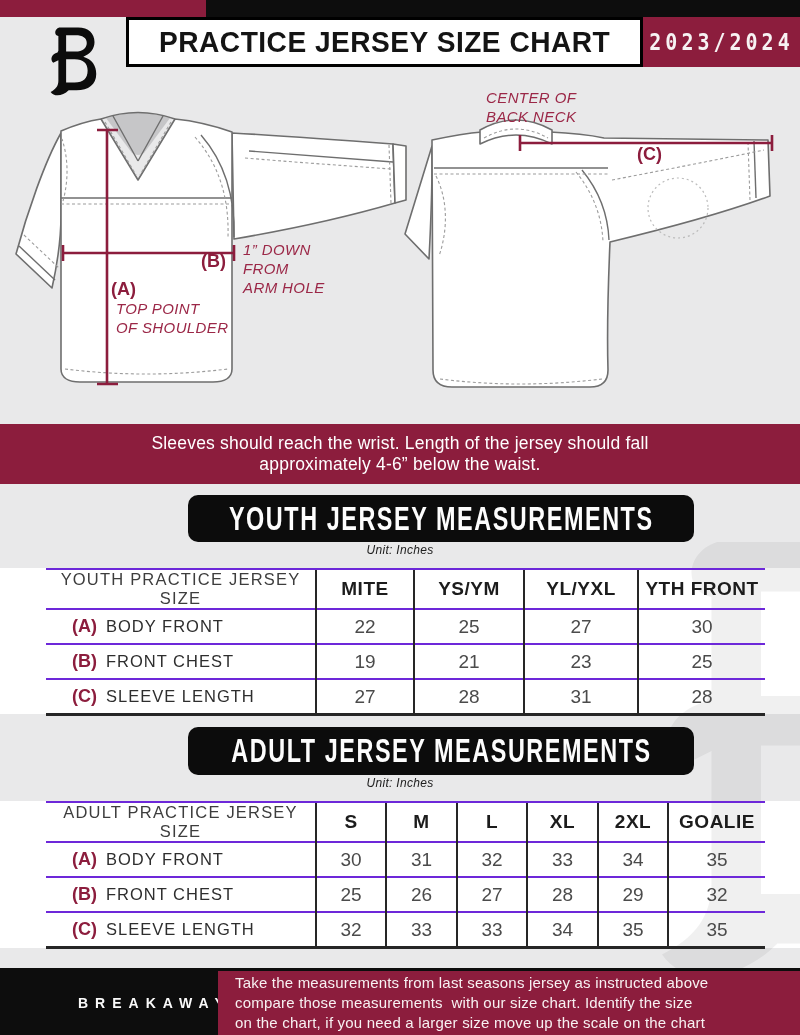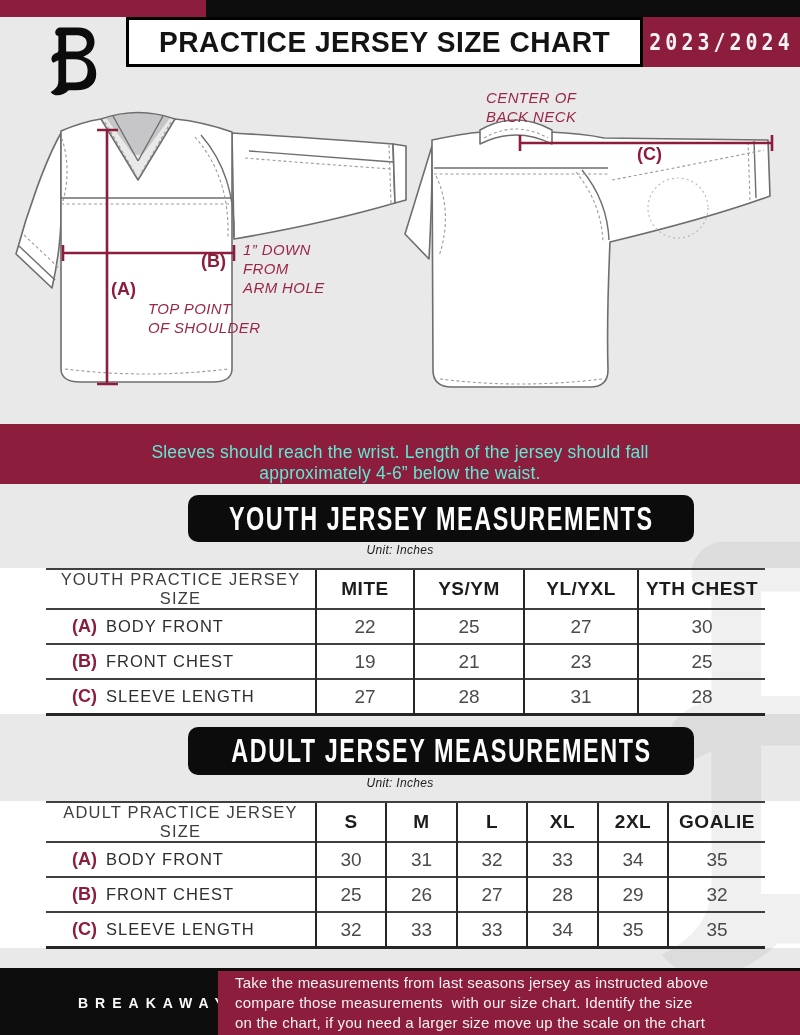--- a/index.html
+++ b/index.html
@@ -26,22 +26,22 @@
   
   .jersey-svg{position:absolute;z-index:2;}
   #front-jersey{left:5px;top:103px;}
   #back-jersey{left:398px;top:88px;}
   .diag-letter{position:absolute;z-index:4;font-size:18px;font-weight:700;color:#8c1d3d;}
   .diag-note{position:absolute;z-index:4;font-size:15px;font-style:italic;font-weight:500;
     color:#9b2747;line-height:19px;letter-spacing:.4px;white-space:nowrap;}
   
   .notice{
     position:absolute;left:0;top:424px;width:800px;height:60px;background:#8c1d3d;
-    display:flex;flex-direction:column;align-items:center;justify-content:flex-end;z-index:2;
-    color:#5eead4;font-size:17.5px;line-height:21px;letter-spacing:.2px;
+    display:flex;flex-direction:column;align-items:center;justify-content:center;z-index:2;
+    color:#ffffff;font-size:17.5px;line-height:21px;letter-spacing:.2px;
   }
   
   .pill{
     position:absolute;left:188px;width:506px;height:47px;background:#0c0c0c;border-radius:10px;
     display:flex;align-items:center;justify-content:center;z-index:3;
   }
   .pill span{color:#fdfdfd;font-weight:700;font-size:30px;letter-spacing:2px;white-space:nowrap;
     display:inline-block;transform:scale(.78,1.12);}
   #pill-youth{top:495px;}
   #pill-adult{top:727px;height:48px;}
@@ -51,21 +51,21 @@
   #unit-adult{top:776px;}
   
   .white-band{position:absolute;left:0;width:800px;background:#ffffff;z-index:0;}
   #band-youth{top:568px;height:146px;}
   #band-adult{top:801px;height:147px;}
   .watermark{position:absolute;left:640px;top:520px;z-index:1;opacity:.06;}
   
   .size-table{position:absolute;left:46px;width:719px;border-collapse:collapse;table-layout:fixed;z-index:2;}
   #youth-table{top:568px;}
   #adult-table{top:801px;}
-  .size-table th,.size-table td{border-top:2px solid #404040;padding:0;text-align:center;vertical-align:middle;}
+  .size-table th,.size-table td{border-top:2px solid #6d28d9;padding:0;text-align:center;vertical-align:middle;}
   .size-table tbody tr:last-child td{border-bottom:3px solid #262626;}
   .size-table .vline{border-left:2px solid #262626;}
   .size-table th{height:36px;font-weight:700;font-size:19px;color:#1c1c1c;letter-spacing:.5px;}
   .size-table th.label-head{font-weight:400;font-size:16.5px;color:#3d3d3d;letter-spacing:1.2px;}
   .size-table td{height:33px;font-size:19px;color:#4b4b4b;}
   .size-table td.label-cell{text-align:left;padding-left:26px;font-size:16.5px;color:#2e2e2e;letter-spacing:1px;}
   .size-table td.label-cell .key{color:#8c1d3d;font-weight:700;font-size:18px;letter-spacing:0;margin-right:9px;}
   
   .footer-topline{position:absolute;left:0;top:968px;width:800px;height:3px;background:#0d0d0d;z-index:2;}
   .footer-black{position:absolute;left:0;top:971px;width:218px;height:64px;background:#0d0d0d;z-index:2;
@@ -157,21 +157,21 @@
       <div>BACK NECK</div>
     </div>
   <div class="diag-letter" style="left:637px;top:144px;">(C)</div>
   <div class="diag-letter" style="left:201px;top:251px;">(B)</div>
   <div class="diag-note" style="left:243px;top:240px;">
       <div>1” DOWN</div>
       <div>FROM</div>
       <div>ARM HOLE</div>
     </div>
   <div class="diag-letter" style="left:111px;top:279px;">(A)</div>
-  <div class="diag-note" style="left:116px;top:299px;margin-left:32px;">
+  <div class="diag-note" style="left:116px;top:299px;">
       <div>TOP POINT</div>
       <div>OF SHOULDER</div>
     </div>
 
   <div class="notice">
       <div>Sleeves should reach the wrist. Length of the jersey should fall</div>
       <div>approximately 4-6” below the waist.</div>
     </div>
 
   <svg class="watermark" width="330" height="473" viewBox="0 0 60 86">
@@ -190,21 +190,21 @@
         <col style="width: 110px;">
         <col style="width: 114px;">
         <col style="width: 127px;">
       </colgroup>
       <thead>
         <tr>
           <th class="label-head">YOUTH PRACTICE JERSEY SIZE</th>
           <th class="vline">MITE</th>
           <th class="vline">YS/YM</th>
           <th class="vline">YL/YXL</th>
-          <th class="vline">YTH CHEST</th>
+          <th class="vline">YTH FRONT</th>
         </tr>
       </thead>
       <tbody>
         <tr>
           <td class="label-cell"><span class="key">(A)</span>BODY FRONT</td>
           <td class="vline">22</td>
           <td class="vline">25</td>
           <td class="vline">27</td>
           <td class="vline">30</td>
         </tr>

